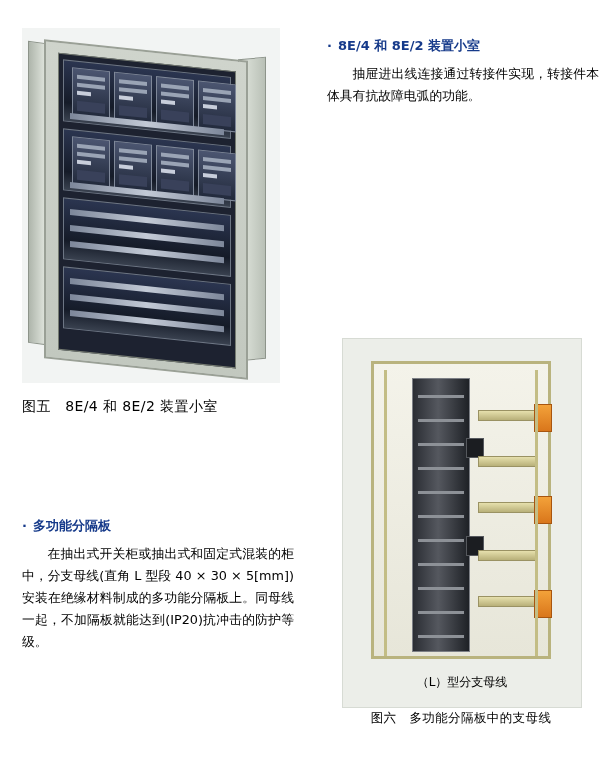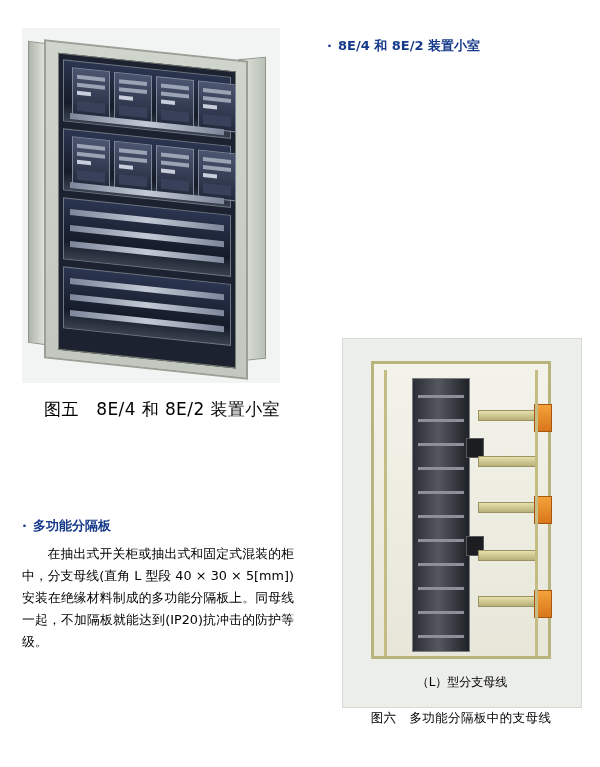--- a/index.html
+++ b/index.html
@@ -116,22 +116,22 @@
     height: 300px;
     background: linear-gradient(90deg,#e3e8e0,#b9c0b6);
     transform: skewY(-5deg);
     border: 1px solid #8d948a;
   }
   .fig5-cap {
     position: absolute;
     left: 0;
     top: 370px;
     width: 258px;
-    text-align: right;
-    font-size: 17px;
+    text-align: left;
+    font-size: 14px;
     letter-spacing: 0.4px;
   }
 
   
   .right-col {
     position: absolute;
     left: 307px;
     top: 36px;
     width: 272px;
     margin-left: 20px;
@@ -342,20 +342,21 @@
         </div>
       </div>
     </div>
     <div class="fig5-cap">图五　8E/4 和 8E/2 装置小室</div>
   </div>
 
   <div class="right-col">
     <div class="sec-head">
       <span class="dot">·</span><span>8E/4 和 8E/2 装置小室</span>
     </div>
+    <p class="para">抽屉进出线连接通过转接件实现，转接件本体具有抗故障电弧的功能。</p>
   </div>
 
   <div class="left-col">
     <div class="sec-head">
       <span class="dot">·</span><span>多功能分隔板</span>
     </div>
     <p class="para">在抽出式开关柜或抽出式和固定式混装的柜中，分支母线(直角 L 型段 40 × 30 × 5[mm])安装在绝缘材料制成的多功能分隔板上。同母线一起，不加隔板就能达到(IP20)抗冲击的防护等级。</p>
   </div>
 
   <div class="fig6-wrap">

